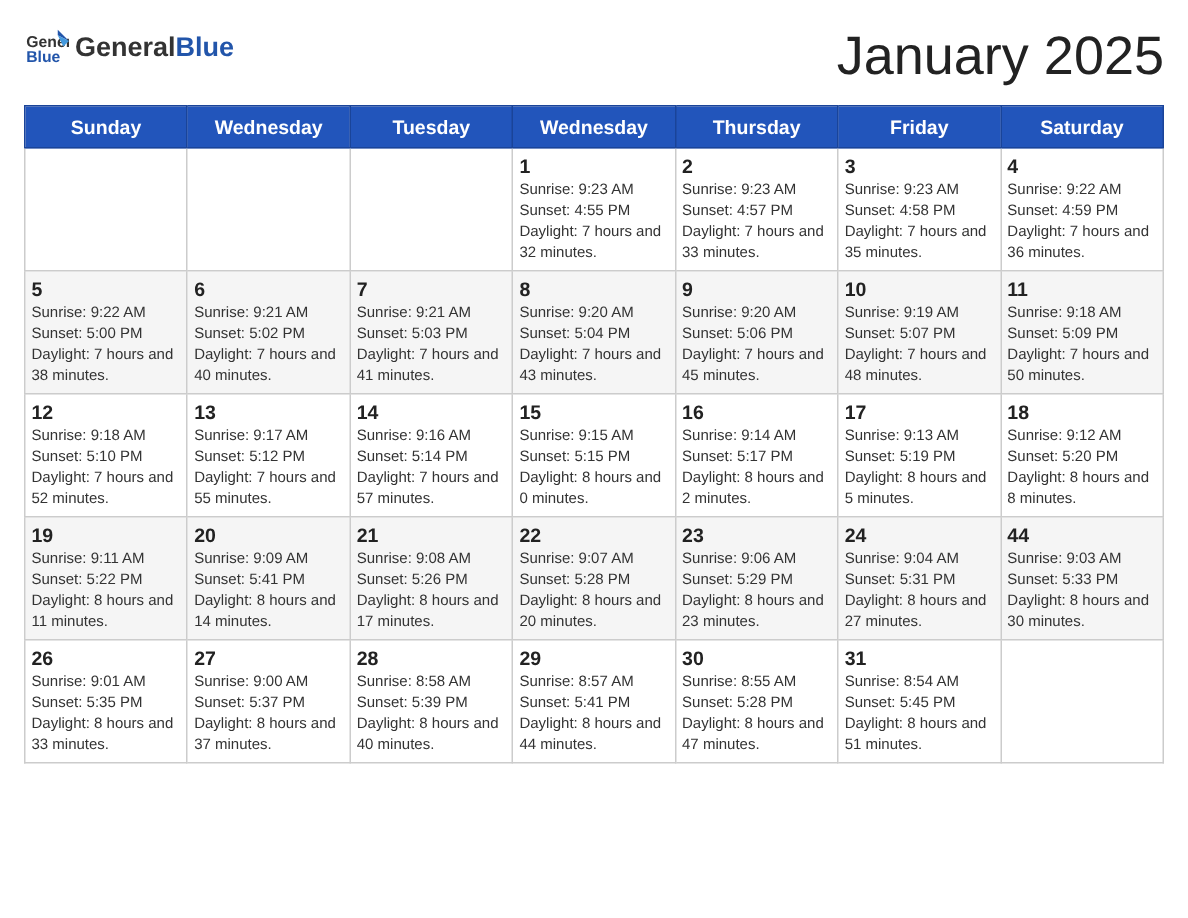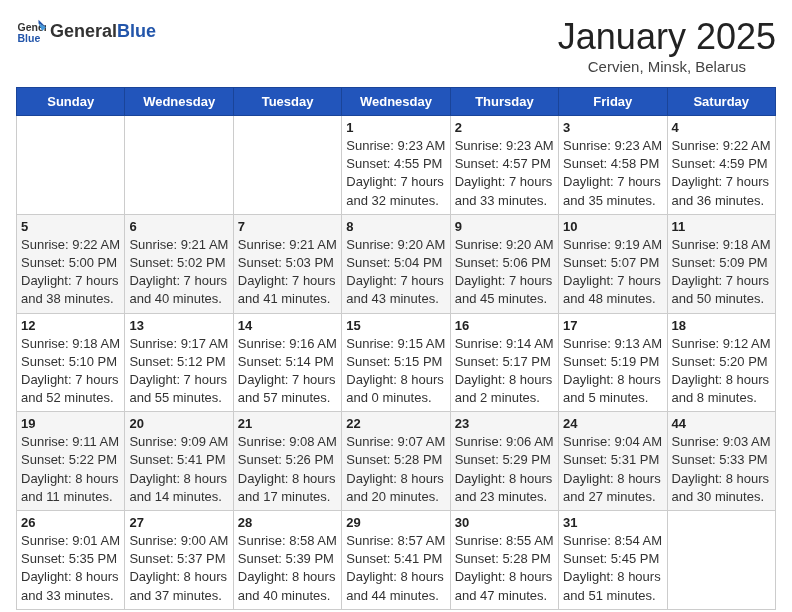--- a/index.html
+++ b/index.html
@@ -29,21 +29,21 @@
     .logo-text-blue {
       font-size: 18px;
       font-weight: bold;
       color: #2255aa;
     }
     .logo-icon {
       width: 30px;
       height: 30px;
     }
     .title-section {
-      text-align: center;
+      text-align: right;
     }
     .calendar-title {
       font-size: 36px;
       font-weight: normal;
       color: #222;
     }
     .calendar-subtitle {
       font-size: 15px;
       color: #444;
     }
@@ -74,21 +74,21 @@
     }
     .day-number {
       font-size: 13px;
       font-weight: bold;
       color: #222;
       display: block;
       margin-bottom: 2px;
     }
     .day-info {
       color: #333;
-      font-size: 13px;
+      font-size: 10px;
       line-height: 1.4;
     }
     .empty-cell {
       background: #fff;
     }
   </style>
 </head>
 <body>
 
 <div class="header-section">
@@ -101,21 +101,20 @@
     </svg>
     <div>
       <div style="display:flex; align-items:baseline; gap:0px;">
         <span class="logo-text-general">General</span>
           <span class="logo-text-blue">Blue</span>
       </div>
     </div>
   </div>
   <div class="title-section">
     <div class="calendar-title">January 2025</div>
-    <div class="calendar-subtitle">Cervien, Minsk, Belarus</div>
   </div>
 </div>
 
 <table>
   <thead>
     <tr>
     <th>Sunday</th>
         <th>Wednesday</th>
         <th>Tuesday</th>
         <th>Wednesday</th>

